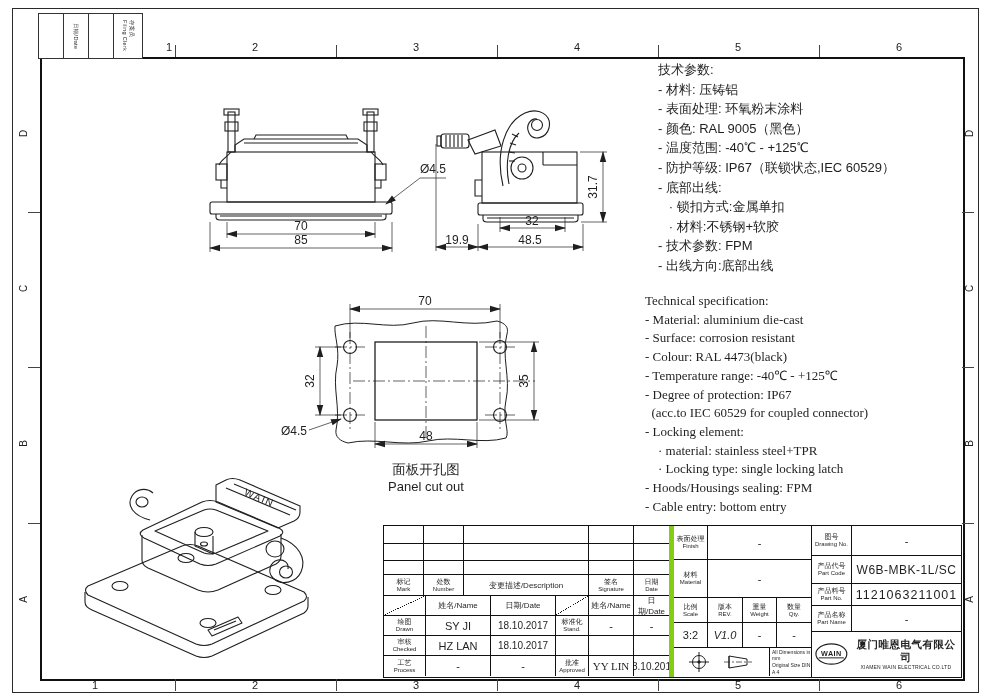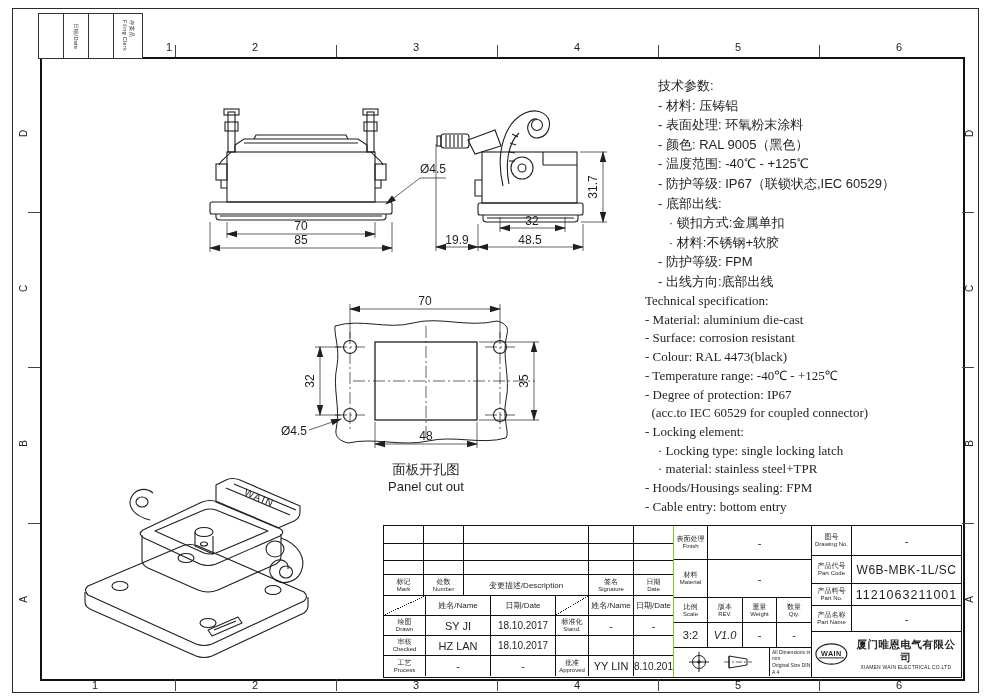--- a/index.html
+++ b/index.html
@@ -23,21 +23,21 @@
   
   .spec{line-height:19.6px;font-size:13px;}
   .spec-line{white-space:pre;}
   .spec.en{line-height:18.7px;font-family:Liberation Serif, serif;}
   
   svg text{font-family:"Liberation Sans", sans-serif;fill:#1f1f1f;}
   
   .tb{left:383px;top:525px;width:579px;height:153px;border:1.5px solid #111;
       display:flex;box-sizing:border-box;background:#fff;font-size:10px;}
   .tb .sec{box-sizing:border-box;height:100%;}
-  .tb .sec-l{width:290px;border-right:1px solid #84cc16;}
+  .tb .sec-l{width:290px;border-right:5px solid #84cc16;}
   .tb .sec-m{width:138px;border-right:1px solid #111;}
   .tb .sec-r{flex:1;}
   .row{display:flex;box-sizing:border-box;border-bottom:1px solid #111;}
   .row.last{border-bottom:none;}
   .cell{box-sizing:border-box;border-right:1px solid #111;height:100%;
         display:flex;flex-direction:column;align-items:center;justify-content:center;
         overflow:hidden;text-align:center;}
   .cell.endc{border-right:none;}
   .cell .zh{font-size:7px;line-height:1.15;}
   .cell .en{font-size:6px;line-height:1.1;}
@@ -294,45 +294,45 @@
       <path d="M223,120 C240,126 249,140 243,154 C238,165 223,168 215,160 C209,154 212,144 220,142 C226,141 231,145 230,151"></path>
       <ellipse cx="228" cy="154" rx="6.5" ry="6"></ellipse>
       <ellipse cx="217" cy="131" rx="9" ry="8"></ellipse>
 
       <path d="M150,212 L180,199 L184,205 L154,218 Z"></path>
       <line x1="156" y1="212" x2="178" y2="203"></line>
     </g>
     <text x="0" y="0" font-size="10" letter-spacing="1.5" text-anchor="middle" transform="translate(200 83) rotate(23)">WAIN</text>
   </svg>
 
-  <div class="abs spec zh" style="left:658px;top:76px;width:310px;">
+  <div class="abs spec zh" style="left:658px;top:60px;width:310px;">
       <div class="spec-line">技术参数:</div>
       <div class="spec-line">- 材料: 压铸铝</div>
       <div class="spec-line">- 表面处理: 环氧粉末涂料</div>
       <div class="spec-line">- 颜色: RAL 9005（黑色）</div>
       <div class="spec-line">- 温度范围: -40℃ - +125℃</div>
       <div class="spec-line">- 防护等级: IP67（联锁状态,IEC 60529）</div>
       <div class="spec-line">- 底部出线:</div>
       <div class="spec-line">   · 锁扣方式:金属单扣</div>
       <div class="spec-line">   · 材料:不锈钢+软胶</div>
-      <div class="spec-line">- 防护等级: FPM</div>
+      <div class="spec-line">- 技术参数: FPM</div>
       <div class="spec-line">- 出线方向:底部出线</div>
     </div>
 
   <div class="abs spec en" style="left:645px;top:292px;width:330px;">
       <div class="spec-line">Technical specification:</div>
       <div class="spec-line">- Material: aluminium die-cast</div>
       <div class="spec-line">- Surface: corrosion resistant</div>
       <div class="spec-line">- Colour: RAL 4473(black)</div>
       <div class="spec-line">- Temperature range: -40℃ - +125℃</div>
       <div class="spec-line">- Degree of protection: IP67</div>
       <div class="spec-line">  (acc.to IEC 60529 for coupled connector)</div>
       <div class="spec-line">- Locking element:</div>
+      <div class="spec-line">    · material: stainless steel+TPR</div>
       <div class="spec-line">    · Locking type: single locking latch</div>
-      <div class="spec-line">    · material: stainless steel+TPR</div>
       <div class="spec-line">- Hoods/Housings sealing: FPM</div>
       <div class="spec-line">- Cable entry: bottom entry</div>
     </div>
 
   <div class="abs tb">
 
     <div class="sec sec-l">
       <div class="row" style="height:18px;">
         <div class="cell" style="width:40px;"></div>
         <div class="cell" style="width:40px;"></div>
@@ -443,21 +443,21 @@
         <div class="cell" style="width:65px;">
             <div class="val">-</div>
           </div>
         <div class="cell" style="width:65px;">
             <div class="val">-</div>
           </div>
         <div class="cell" style="width:33px;">
             <div class="zh">批准</div>
             <div class="en">Approved</div>
           </div>
-        <div class="cell" style="width:45px;">
+        <div class="cell" style="width:45px;font-family:Liberation Serif, serif;">
             <div class="val">YY LIN</div>
           </div>
         <div class="cell endc" style="flex:1;">
             <div class="val" style="font-size:10px;">18.10.2017</div>
           </div>
       </div>
     </div>
 
     <div class="sec sec-m">
       <div class="row" style="height:34px;">

